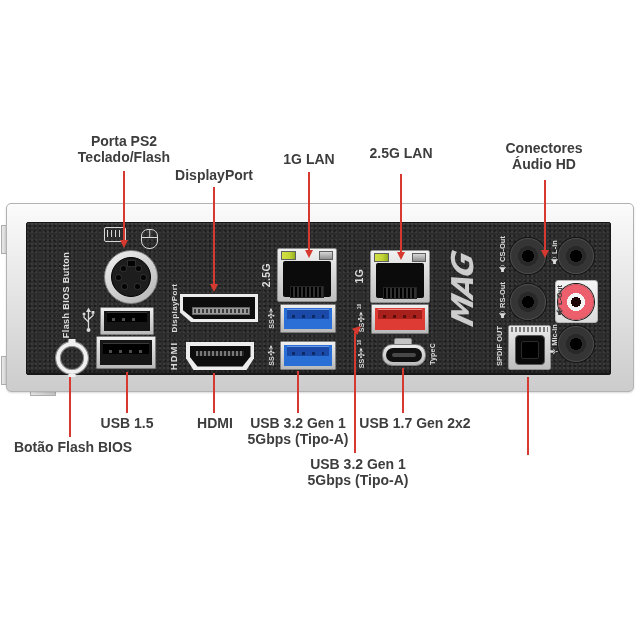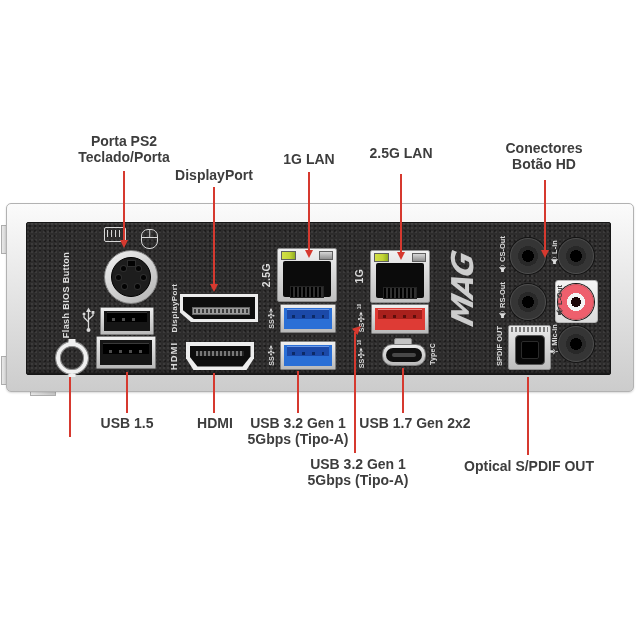--- a/index.html
+++ b/index.html
@@ -131,34 +131,34 @@
   .ssicon sup{font-size:5px;margin-left:.5px;transform:translateY(-2px);}
   .usbtrident{position:absolute;left:81px;top:307px;z-index:6;}
 </style>
 </head>
 <body>
 
 <div class="stage">
 
   <div class="lbl" style="left:124px;top:134px">
     <span>Porta PS2</span>
-    <span>Teclado/Porta</span>
+    <span>Teclado/Flash</span>
   </div>
   <div class="lbl" style="left:214px;top:168px">
     <span>DisplayPort</span>
   </div>
   <div class="lbl" style="left:309px;top:152px">
     <span>1G LAN</span>
   </div>
   <div class="lbl" style="left:401px;top:146px">
     <span>2.5G LAN</span>
   </div>
   <div class="lbl" style="left:544px;top:141px">
     <span>Conectores</span>
-    <span>Botão HD</span>
+    <span>Áudio HD</span>
   </div>
 
   <div class="vline" style="left:124px;top:171px;height:69px"></div>
   <div class="arrd" style="left:124px;top:240px"></div>
   <div class="vline" style="left:214px;top:187px;height:97px"></div>
   <div class="arrd" style="left:214px;top:284px"></div>
   <div class="vline" style="left:309px;top:172px;height:78px"></div>
   <div class="arrd" style="left:309px;top:250px"></div>
   <div class="vline" style="left:401px;top:174px;height:78px"></div>
   <div class="arrd" style="left:401px;top:252px"></div>
@@ -379,34 +379,34 @@
 
   <div class="vline" style="left:70px;top:377px;height:60px"></div>
   <div class="vline" style="left:127px;top:372px;height:41px"></div>
   <div class="vline" style="left:214px;top:373px;height:40px"></div>
   <div class="vline" style="left:298px;top:371px;height:42px"></div>
   <div class="arrne" style="left:352px;top:326px"></div>
   <div class="vline" style="left:355px;top:332px;height:121px"></div>
   <div class="vline" style="left:403px;top:368px;height:45px"></div>
   <div class="vline" style="left:528px;top:377px;height:78px"></div>
 
+  <div class="lbl" style="left:73px;top:440px">
+    <span>Botão Flash BIOS</span>
+  </div>
   <div class="lbl" style="left:127px;top:416px">
     <span>USB 1.5</span>
   </div>
   <div class="lbl" style="left:215px;top:416px">
     <span>HDMI</span>
   </div>
   <div class="lbl" style="left:298px;top:416px">
     <span>USB 3.2 Gen 1</span>
     <span>5Gbps (Tipo-A)</span>
   </div>
   <div class="lbl" style="left:415px;top:416px">
     <span>USB 1.7 Gen 2x2</span>
   </div>
   <div class="lbl" style="left:358px;top:457px">
     <span>USB 3.2 Gen 1</span>
     <span>5Gbps (Tipo-A)</span>
   </div>
-  <div class="lbl" style="left:529px;top:459px">
-    <span>Optical S/PDIF OUT</span>
-  </div>
 
 </div>
 
 </body></html>

